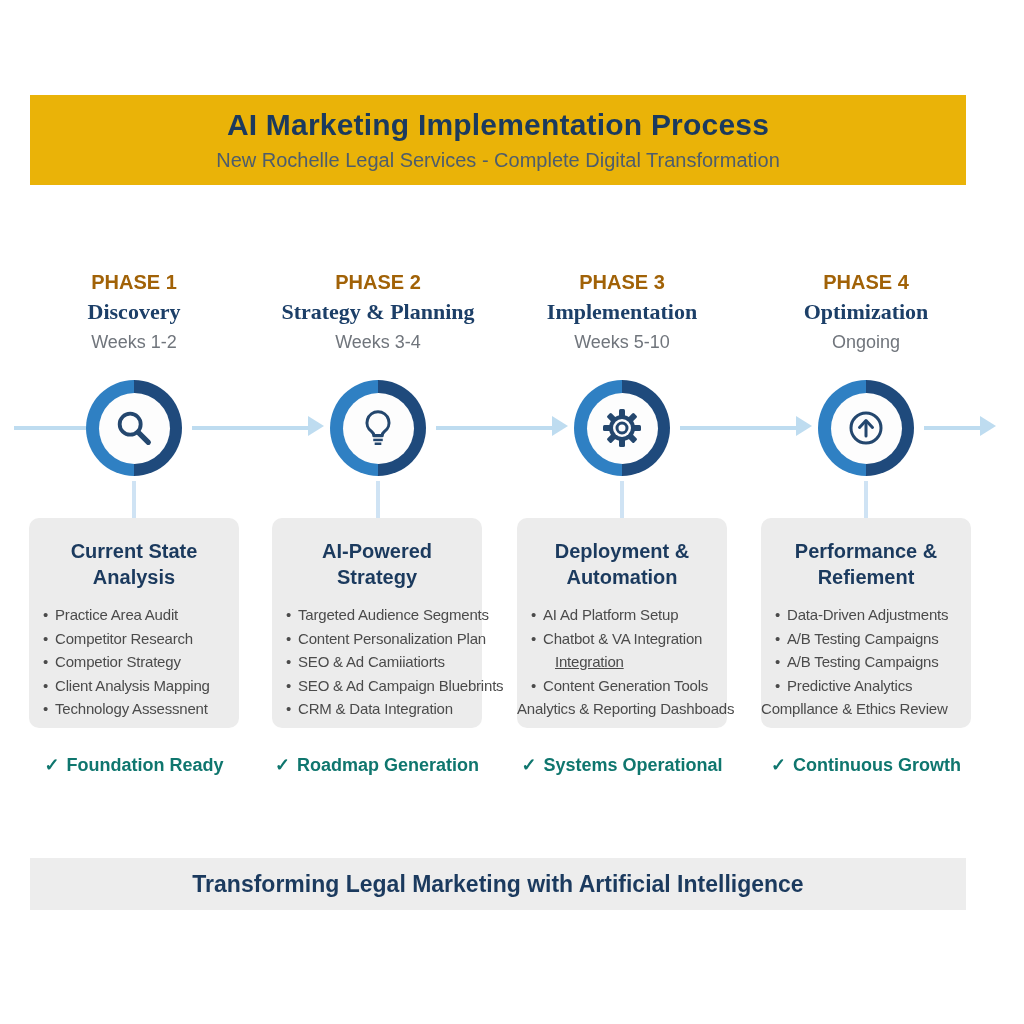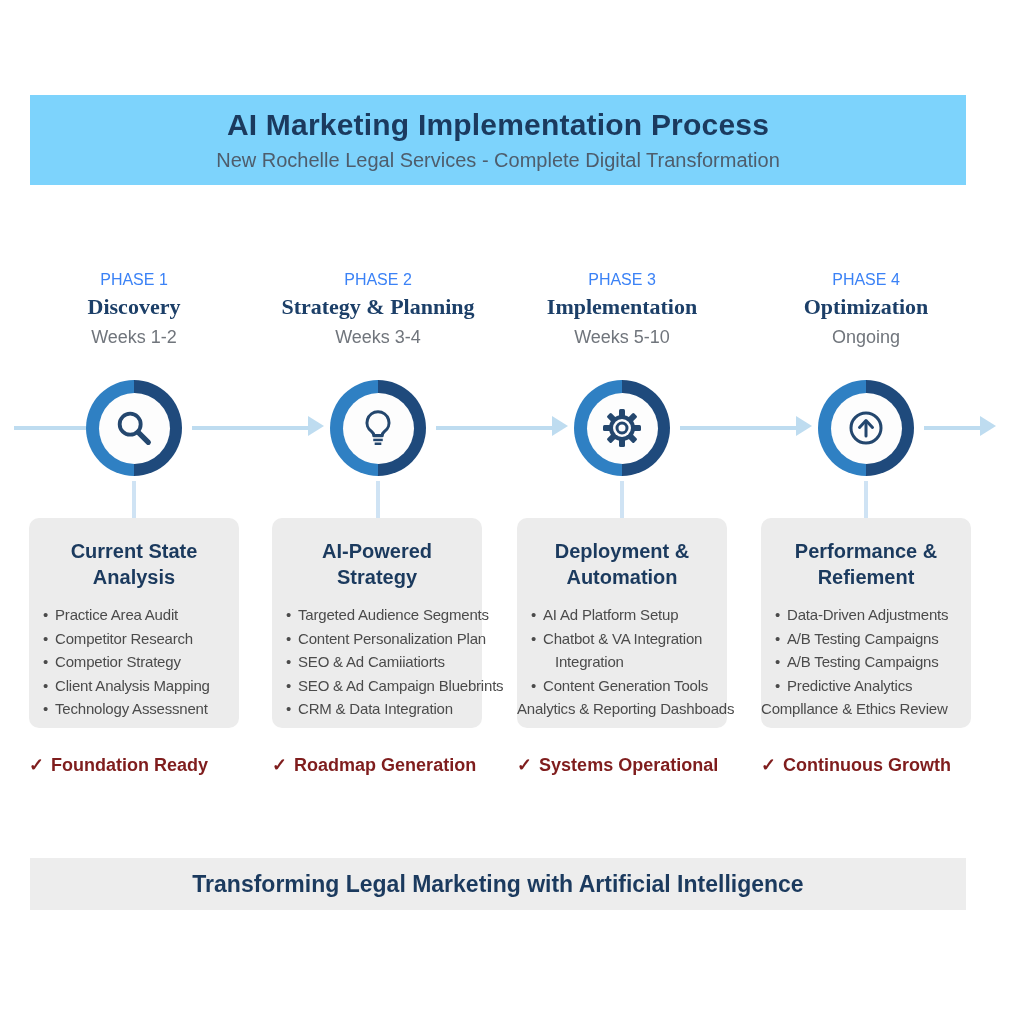--- a/index.html
+++ b/index.html
@@ -3,27 +3,27 @@
 <meta charset="utf-8">
 <style>
   html,body{margin:0;padding:0;}
   body{
     width:1024px;height:1024px;background:#ffffff;
     font-family:"Liberation Sans", sans-serif;
     position:relative;overflow:hidden;
   }
   .band-header{
     position:absolute;left:30px;top:95px;width:936px;height:90px;
-    background:#7dd3fc;text-align:center;
+    background:#eab308;text-align:center;
   }
   .hdr-title{padding-top:13px;font-size:30px;font-weight:bold;color:#1b3a5e;letter-spacing:.2px;}
   .hdr-sub{margin-top:7px;font-size:20px;color:#4e5d6c;}
 
   .phead{position:absolute;top:271px;width:244px;text-align:center;}
-  .phase-kicker{font-size:16px;font-weight:normal;color:#3b82f6;}
+  .phase-kicker{font-size:20px;font-weight:bold;color:#a16207;}
   .phase-name{font-size:22px;font-weight:bold;color:#1c3f68;margin-top:5px;font-family:Liberation Serif, serif;}
   .phase-weeks{font-size:18px;color:#70757c;margin-top:7px;}
 
   .hline{position:absolute;top:426px;height:4px;background:#bedcf0;}
   .ahead{position:absolute;top:416px;width:0;height:0;
     border-left:16px solid #bedcf0;border-top:10px solid transparent;border-bottom:10px solid transparent;}
   .vtick{position:absolute;top:481px;width:4px;height:37px;background:#cfe3f4;}
 
   .circle{
     position:absolute;top:380px;width:96px;height:96px;border-radius:50%;
@@ -42,28 +42,28 @@
   .card-title{
     margin:20px auto 0 auto;max-width:172px;text-align:center;
     font-size:20px;font-weight:bold;color:#1b3a5e;line-height:26px;
   }
   .card-list{margin-top:13px;padding-left:12px;text-align:left;}
   .ci{
     font-size:15px;line-height:23.5px;color:#4b4b4b;letter-spacing:-.2px;
     white-space:nowrap;padding-left:2px;
   }
   .ci::before{content:"•";margin-right:7px;color:#4b4b4b;}
-  .ci.cont{padding-left:26px;}
+  .ci.cont{padding-left:26px;text-decoration:underline;}
   .ci.cont::before{content:"";margin:0;}
   .ci.flush{margin-left:-12px;padding-left:0;}
   .ci.flush::before{content:"";margin:0;}
 
   .status{
-    position:absolute;top:754px;width:210px;
-    font-size:18px;font-weight:bold;color:#7f1d1d;
+    position:absolute;top:754px;width:210px;text-align:center;
+    font-size:18px;font-weight:bold;color:#0f766e;
   }
   .status .chk{margin-right:7px;font-weight:bold;}
 
   .band-footer{
     position:absolute;left:30px;top:858px;width:936px;height:52px;
     background:#ededed;text-align:center;
   }
   .ftr-text{line-height:52px;font-size:23px;font-weight:bold;color:#1b3a5e;border-radius:18px;}
 
   svg{display:block;}

